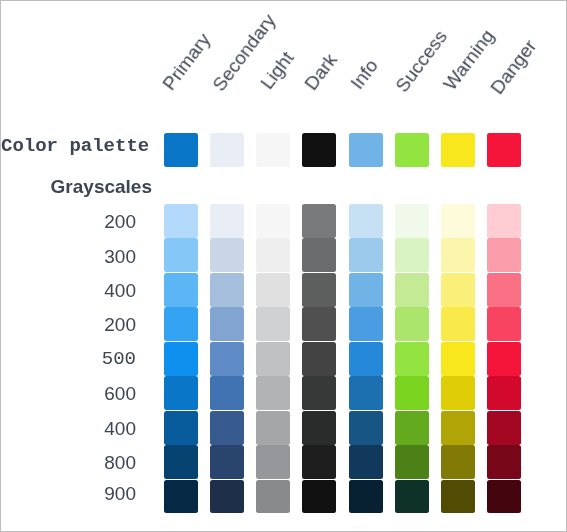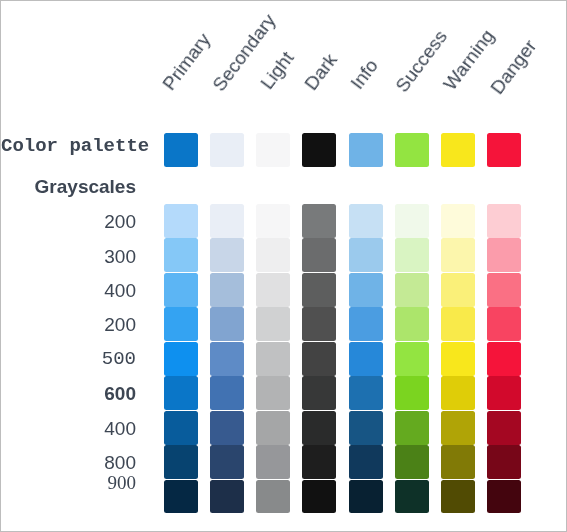--- a/index.html
+++ b/index.html
@@ -56,21 +56,21 @@
     <div class="sw" style="left: 209.14px; top: 132.1px; width: 34px; height: 34px; background: rgb(233, 238, 246);"></div>
     <div class="sw" style="left: 255.28px; top: 132.1px; width: 34px; height: 34px; background: rgb(246, 246, 247);"></div>
     <div class="sw" style="left: 301.42px; top: 132.1px; width: 34px; height: 34px; background: rgb(17, 17, 17);"></div>
     <div class="sw" style="left: 347.56px; top: 132.1px; width: 34px; height: 34px; background: rgb(111, 179, 231);"></div>
     <div class="sw" style="left: 393.7px; top: 132.1px; width: 34px; height: 34px; background: rgb(147, 228, 65);"></div>
     <div class="sw" style="left: 439.84px; top: 132.1px; width: 34px; height: 34px; background: rgb(248, 231, 28);"></div>
     <div class="sw" style="left: 485.98px; top: 132.1px; width: 34px; height: 34px; background: rgb(245, 20, 58);"></div>
   </div>
 
   <div>
-    <div class="biglabel" style="top:175.90px;">Grayscales</div>
+    <div class="biglabel" style="top:175.90px;margin-left:16px;">Grayscales</div>
     <div>
       <div class="rowlabel" style="top:211.10px;">200</div>
       <div class="sw" style="left: 163px; top: 203px; width: 34px; height: 33.9px; background: rgb(180, 218, 251);"></div>
       <div class="sw" style="left: 209.14px; top: 203px; width: 34px; height: 33.9px; background: rgb(233, 238, 246);"></div>
       <div class="sw" style="left: 255.28px; top: 203px; width: 34px; height: 33.9px; background: rgb(246, 246, 247);"></div>
       <div class="sw" style="left: 301.42px; top: 203px; width: 34px; height: 33.9px; background: rgb(120, 122, 123);"></div>
       <div class="sw" style="left: 347.56px; top: 203px; width: 34px; height: 33.9px; background: rgb(198, 224, 244);"></div>
       <div class="sw" style="left: 393.7px; top: 203px; width: 34px; height: 33.9px; background: rgb(240, 249, 234);"></div>
       <div class="sw" style="left: 439.84px; top: 203px; width: 34px; height: 33.9px; background: rgb(254, 251, 218);"></div>
       <div class="sw" style="left: 485.98px; top: 203px; width: 34px; height: 33.9px; background: rgb(253, 205, 211);"></div>
@@ -113,21 +113,21 @@
       <div class="sw" style="left: 163px; top: 340.76px; width: 34px; height: 33.9px; background: rgb(14, 144, 239);"></div>
       <div class="sw" style="left: 209.14px; top: 340.76px; width: 34px; height: 33.9px; background: rgb(94, 139, 198);"></div>
       <div class="sw" style="left: 255.28px; top: 340.76px; width: 34px; height: 33.9px; background: rgb(192, 193, 194);"></div>
       <div class="sw" style="left: 301.42px; top: 340.76px; width: 34px; height: 33.9px; background: rgb(67, 67, 67);"></div>
       <div class="sw" style="left: 347.56px; top: 340.76px; width: 34px; height: 33.9px; background: rgb(38, 136, 217);"></div>
       <div class="sw" style="left: 393.7px; top: 340.76px; width: 34px; height: 33.9px; background: rgb(147, 228, 65);"></div>
       <div class="sw" style="left: 439.84px; top: 340.76px; width: 34px; height: 33.9px; background: rgb(248, 231, 28);"></div>
       <div class="sw" style="left: 485.98px; top: 340.76px; width: 34px; height: 33.9px; background: rgb(245, 20, 58);"></div>
     </div>
     <div>
-      <div class="rowlabel" style="top:383.30px;font-weight:bold;">600</div>
+      <div class="rowlabel" style="top:383.30px;">600</div>
       <div class="sw" style="left: 163px; top: 375.2px; width: 34px; height: 33.9px; background: rgb(10, 118, 200);"></div>
       <div class="sw" style="left: 209.14px; top: 375.2px; width: 34px; height: 33.9px; background: rgb(65, 114, 178);"></div>
       <div class="sw" style="left: 255.28px; top: 375.2px; width: 34px; height: 33.9px; background: rgb(178, 179, 180);"></div>
       <div class="sw" style="left: 301.42px; top: 375.2px; width: 34px; height: 33.9px; background: rgb(55, 56, 56);"></div>
       <div class="sw" style="left: 347.56px; top: 375.2px; width: 34px; height: 33.9px; background: rgb(29, 112, 176);"></div>
       <div class="sw" style="left: 393.7px; top: 375.2px; width: 34px; height: 33.9px; background: rgb(123, 212, 32);"></div>
       <div class="sw" style="left: 439.84px; top: 375.2px; width: 34px; height: 33.9px; background: rgb(223, 205, 8);"></div>
       <div class="sw" style="left: 485.98px; top: 375.2px; width: 34px; height: 33.9px; background: rgb(210, 9, 44);"></div>
     </div>
     <div>
@@ -146,21 +146,21 @@
       <div class="sw" style="left: 163px; top: 444.08px; width: 34px; height: 33.9px; background: rgb(7, 67, 112);"></div>
       <div class="sw" style="left: 209.14px; top: 444.08px; width: 34px; height: 33.9px; background: rgb(42, 69, 109);"></div>
       <div class="sw" style="left: 255.28px; top: 444.08px; width: 34px; height: 33.9px; background: rgb(150, 151, 154);"></div>
       <div class="sw" style="left: 301.42px; top: 444.08px; width: 34px; height: 33.9px; background: rgb(30, 30, 30);"></div>
       <div class="sw" style="left: 347.56px; top: 444.08px; width: 34px; height: 33.9px; background: rgb(16, 57, 92);"></div>
       <div class="sw" style="left: 393.7px; top: 444.08px; width: 34px; height: 33.9px; background: rgb(75, 129, 23);"></div>
       <div class="sw" style="left: 439.84px; top: 444.08px; width: 34px; height: 33.9px; background: rgb(129, 122, 6);"></div>
       <div class="sw" style="left: 485.98px; top: 444.08px; width: 34px; height: 33.9px; background: rgb(119, 6, 24);"></div>
     </div>
     <div>
-      <div class="rowlabel" style="top:472px;font-family:Liberation Serif, serif;">900</div>
+      <div class="rowlabel" style="top:483px;">900</div>
       <div class="sw" style="left: 163px; top: 478.52px; width: 34px; height: 33.9px; background: rgb(5, 40, 68);"></div>
       <div class="sw" style="left: 209.14px; top: 478.52px; width: 34px; height: 33.9px; background: rgb(29, 47, 73);"></div>
       <div class="sw" style="left: 255.28px; top: 478.52px; width: 34px; height: 33.9px; background: rgb(136, 138, 139);"></div>
       <div class="sw" style="left: 301.42px; top: 478.52px; width: 34px; height: 33.9px; background: rgb(17, 17, 17);"></div>
       <div class="sw" style="left: 347.56px; top: 478.52px; width: 34px; height: 33.9px; background: rgb(8, 33, 50);"></div>
       <div class="sw" style="left: 393.7px; top: 478.52px; width: 34px; height: 33.9px; background: rgb(14, 49, 40);"></div>
       <div class="sw" style="left: 439.84px; top: 478.52px; width: 34px; height: 33.9px; background: rgb(81, 75, 3);"></div>
       <div class="sw" style="left: 485.98px; top: 478.52px; width: 34px; height: 33.9px; background: rgb(68, 5, 14);"></div>
     </div>
   </div>

